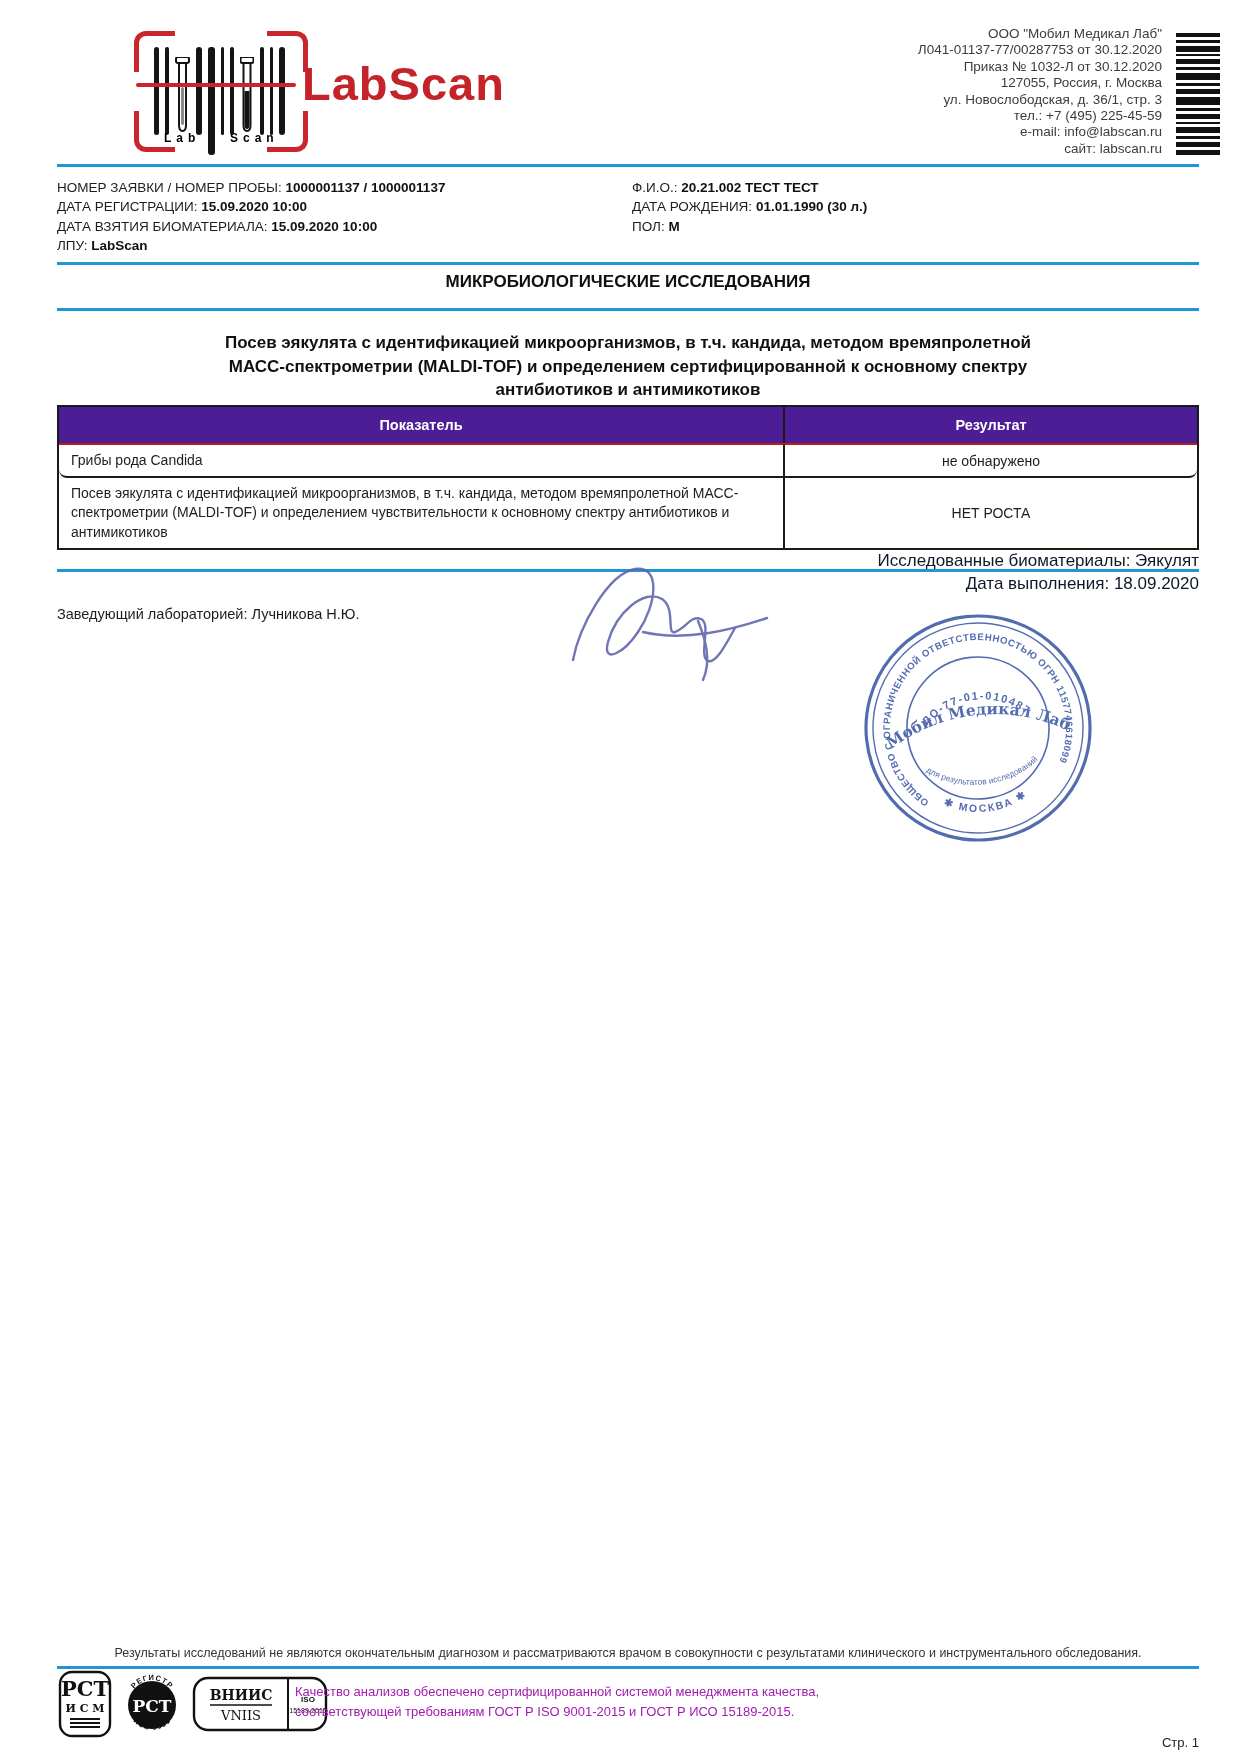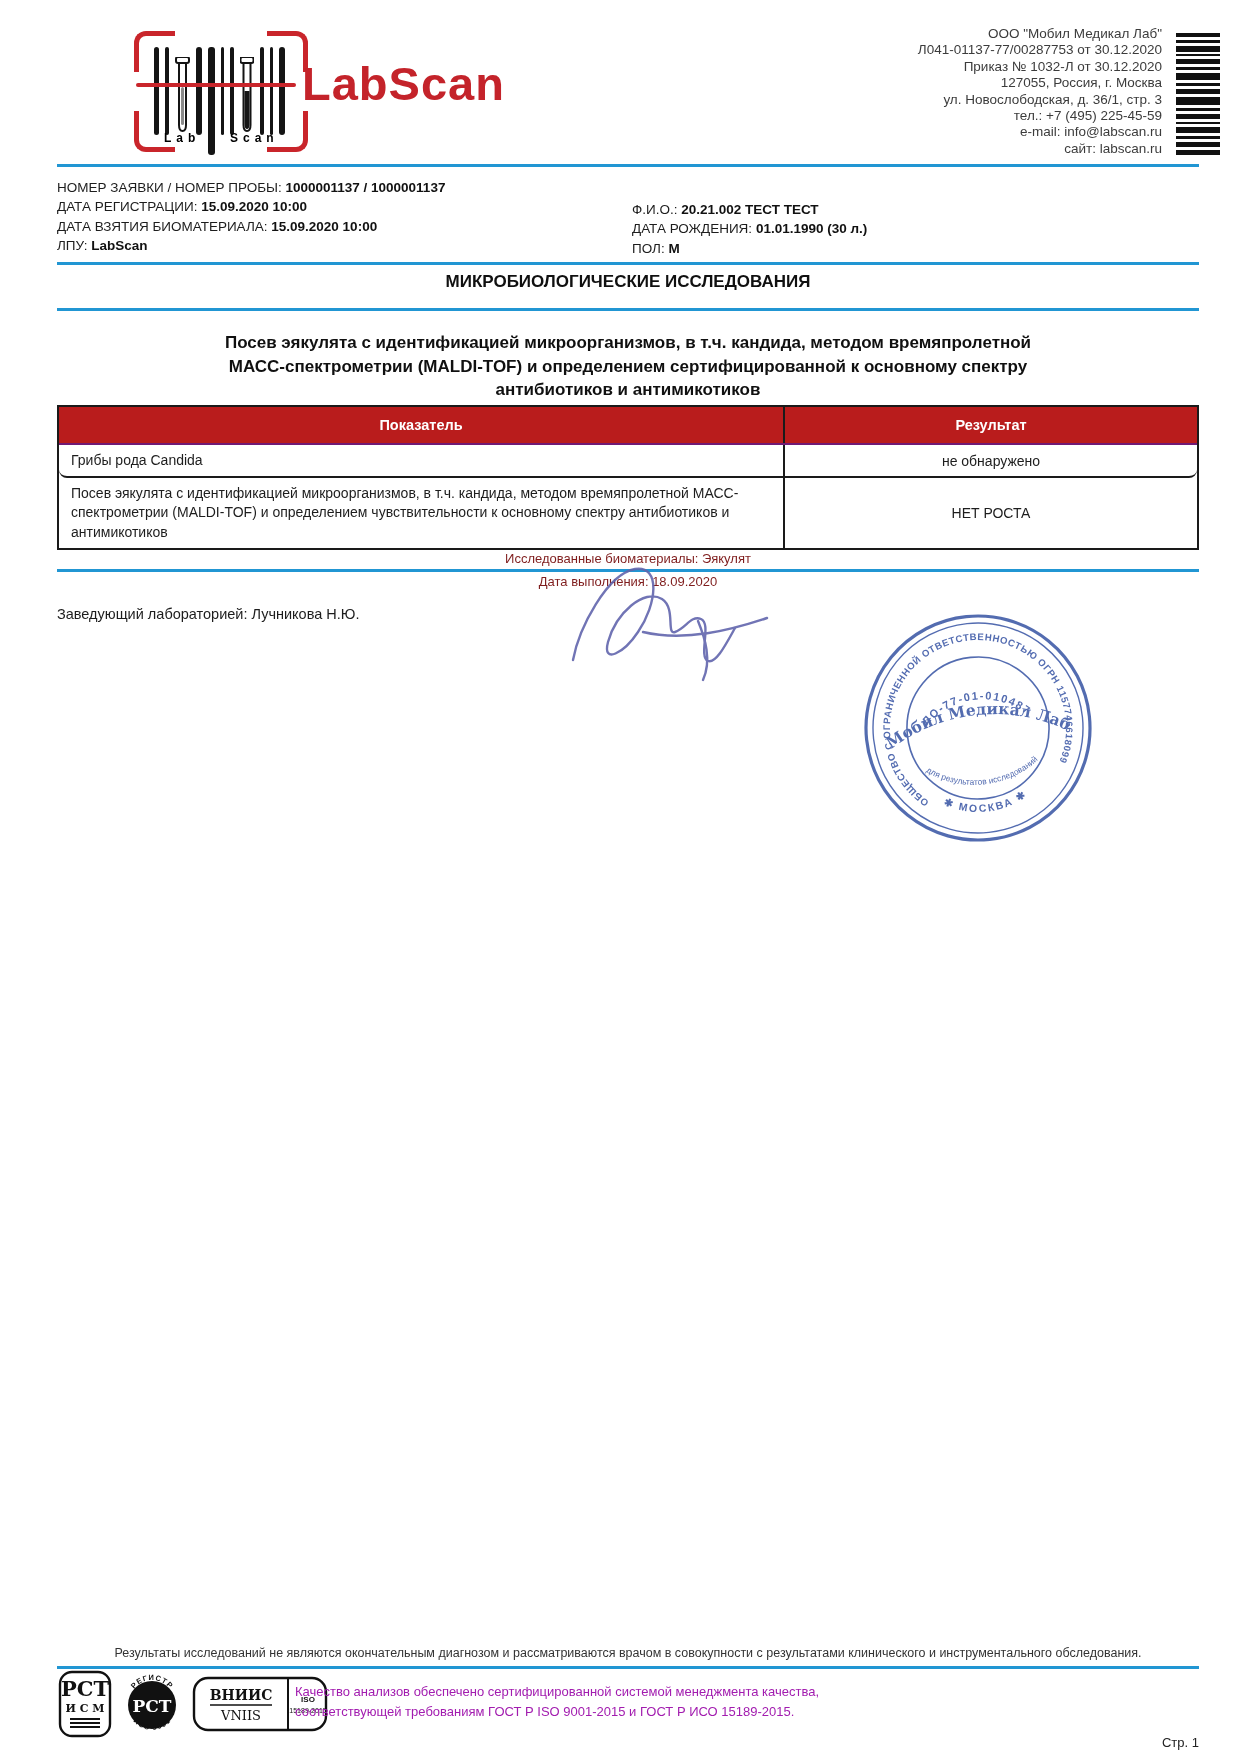--- a/index.html
+++ b/index.html
@@ -23,38 +23,38 @@
   .logo-word{position:absolute;top:96px;color:#000000;font-size:12px;font-weight:bold;letter-spacing:5px;z-index:2;}
   .brand{left:302px;top:56px;color:#c4232a;font-size:47px;font-weight:bold;letter-spacing:1px;}
   .org{left:690px;top:26px;width:472px;text-align:right;font-size:13.5px;line-height:16.4px;color:#3c3c3c;}
   .barcode{left:1176px;top:33px;}
   
   .bluerule{left:57px;width:1142px;height:3px;background:#2196d3;}
   
   .pat{font-size:13.5px;line-height:19.3px;}
   .pat b{color:#111;}
   .pat-left{left:57px;top:178px;}
-  .pat-right{left:632px;top:178px;margin-top:22px;}
+  .pat-right{left:632px;top:178px;}
   
   .sec-title{left:57px;top:272px;width:1142px;text-align:center;font-size:17px;font-weight:bold;color:#101010;}
   .test-title{left:57px;top:331px;width:1142px;text-align:center;font-size:17px;font-weight:bold;line-height:23.5px;color:#101010;}
   
   .rtable{left:57px;top:405px;width:1142px;border:2px solid #1a1a1a;border-collapse:collapse;box-sizing:border-box;}
-  .rtable .hdr{display:flex;background:#b91c1c;height:36px;border-bottom:2px solid #701a75;}
+  .rtable .hdr{display:flex;background:#4c1d95;height:36px;border-bottom:2px solid #b91c1c;}
   .rtable .row{display:flex;border-bottom:2px solid #1a1a1a;}
   .rtable .row:last-child{border-bottom:none;}
   .c-ind{width:726px;border-right:2px solid #1a1a1a;box-sizing:border-box;}
   .c-res{flex:1;display:flex;align-items:center;justify-content:center;text-align:center;}
   .hdr .c-ind,.hdr .c-res{display:flex;align-items:center;justify-content:center;color:#fff;font-weight:bold;font-size:14.5px;}
   .row{font-size:14px;border-radius:8px;}
   .row .c-ind{padding:6px 12px;display:flex;align-items:center;line-height:19.5px;}
   .r1{height:31px;}
   .r2{height:70px;}
   
-  .meta{left:57px;width:1142px;text-align:center;font-size:13px;color:#7f1d1d;}
+  .meta{left:57px;width:1142px;text-align:right;font-size:17px;color:#0f172a;}
   .signoff{left:57px;top:606px;font-size:14.5px;color:#1d1d1d;}
   .sig{left:545px;top:558px;}
   .stamp{left:858px;top:608px;}
   
   .disclaimer{left:57px;top:1646px;width:1142px;text-align:center;font-size:12.5px;color:#333;}
   .footrule{top:1666px;}
   .quality{left:295px;top:1682px;font-size:13px;line-height:20px;color:#a21caf;}
   .pageno{left:57px;top:1735px;width:1142px;text-align:right;font-size:13px;color:#222;}
   .badges{left:58px;top:1670px;display:flex;align-items:center;gap:10px;}
 </style>

